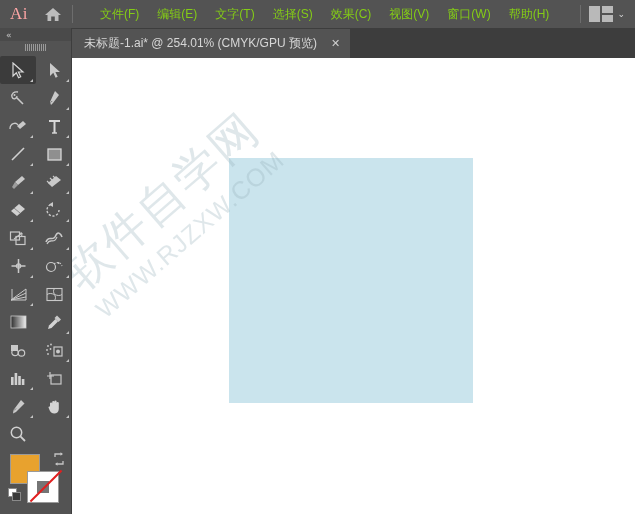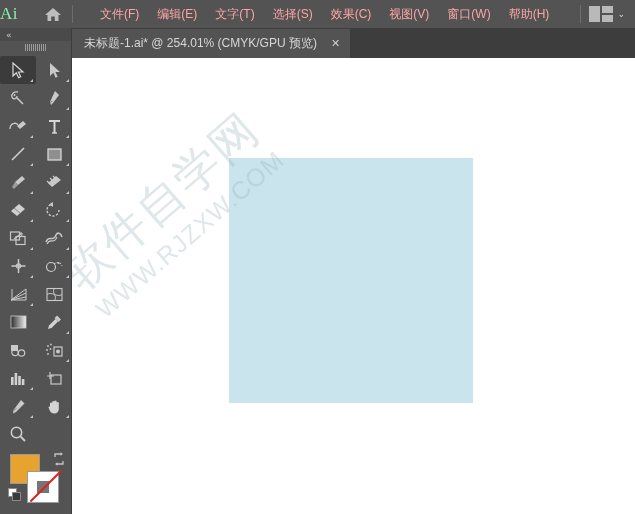--- a/index.html
+++ b/index.html
@@ -11,32 +11,32 @@
   }
   #app { position: relative; width: 635px; height: 514px; background: #535353; }
 
   
   #menubar {
     position: absolute; left: 0; top: 0; width: 635px; height: 28px;
     background: #535353;
     display: flex; align-items: center;
   }
   #ai-logo {
-    width: 38px; 
+    width: 38px; text-align: center;
     font-family: "Liberation Serif", "DejaVu Serif", serif;
-    font-size: 17px; color: #86efac; letter-spacing: .5px;
+    font-size: 17px; color: #fca5a5; letter-spacing: .5px;
     line-height: 28px;
   }
   #home-btn {
     width: 30px; height: 28px; display: flex; align-items: center; justify-content: center;
   }
   .sep-v { width: 1px; height: 18px; background: #6d6d6d; margin: 0 4px; }
   #menu-items { display: flex; align-items: center; margin-left: 14px; }
   .menu-item {
-    font-size: 12px; color: #fca5a5; padding: 4px 9px;
+    font-size: 12px; color: #84cc16; padding: 4px 9px;
     white-space: nowrap; line-height: 14px;
   }
   #workspace-switcher {
     position: absolute; right: 6px; top: 0; height: 28px;
     display: flex; align-items: center; gap: 4px; padding: 0 4px;
   }
   .ws-grid { display: grid; grid-template-columns: 11px 11px; grid-template-rows: 7px 7px;
              gap: 2px; }
   .ws-cell { background: #b9b9b9; }
   .ws-cell.tall { grid-row: span 2; height: 16px; }

